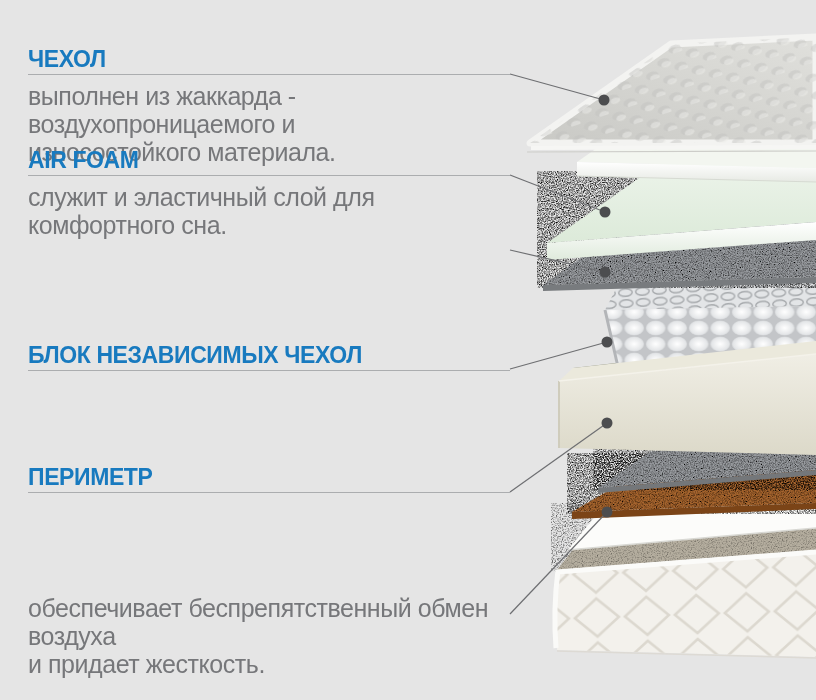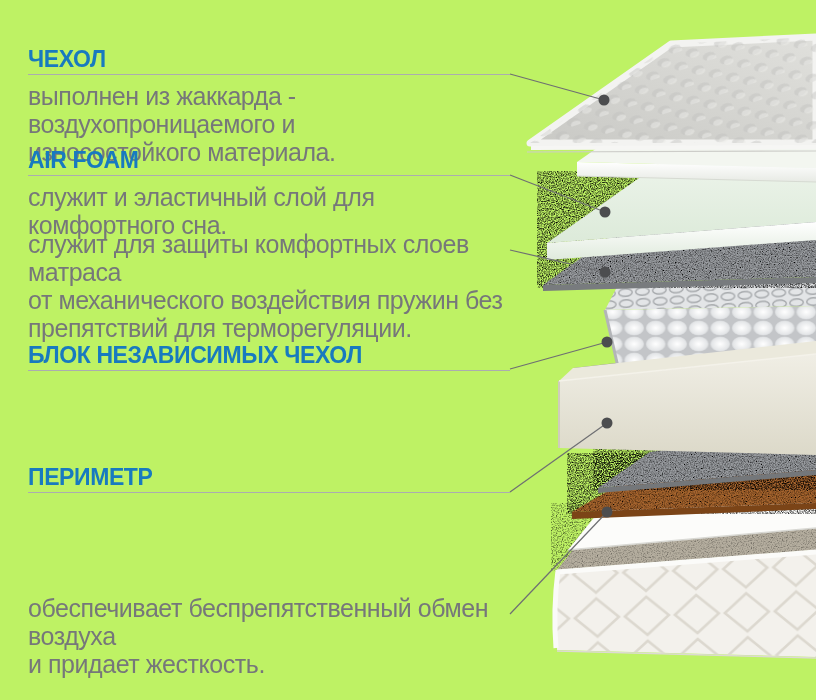--- a/index.html
+++ b/index.html
@@ -1,16 +1,16 @@
 <!DOCTYPE html>
 <html><head>
 <meta charset="utf-8">
 <style>
   html,body{margin:0;padding:0;background:#ffffff;}
-  .stage{position:relative;width:816px;height:700px;background:#bef264;overflow:hidden;
+  .stage{position:relative;width:816px;height:700px;background:#e5e5e5;overflow:hidden;
          font-family:"Liberation Sans",sans-serif;}
   svg.art{position:absolute;left:0;top:0;}
   .section{position:absolute;left:28px;width:482px;}
   .section h3{margin:0;padding:0 0 3px 0;border-bottom:1px solid #abadaf;
       font-size:23px;line-height:24px;font-weight:700;color:#187abf;letter-spacing:-0.4px;}
   .section p{margin:7px 0 0 0;font-size:25px;line-height:28px;color:#76777a;
       letter-spacing:-0.45px;white-space:pre-line;}
   .section p .b{font-weight:700;color:#58595b;}
   .s1{top:47px}.s2{top:148px}.s3{top:223px}.s4{top:343px}.s5{top:465px}.s6{top:587px}
 </style>
@@ -163,23 +163,20 @@
     <p><span>выполнен из жаккарда - воздухопроницаемого и
 износостойкого материала.</span></p>
   </div>
 
   <div class="section s2">
     <h3>AIR FOAM</h3>
     <p><span>служит и эластичный слой для комфортного сна.</span></p>
   </div>
 
   <div class="section s3">
-    <p><span>служит для защиты комфортных слоев матраса
-от механического воздействия пружин без
-препятствий для терморегуляции.</span></p>
   </div>
 
   <div class="section s4">
     <h3>БЛОК НЕЗАВИСИМЫХ ЧЕХОЛ</h3>
   </div>
 
   <div class="section s5">
     <h3>ПЕРИМЕТР</h3>
   </div>
 

